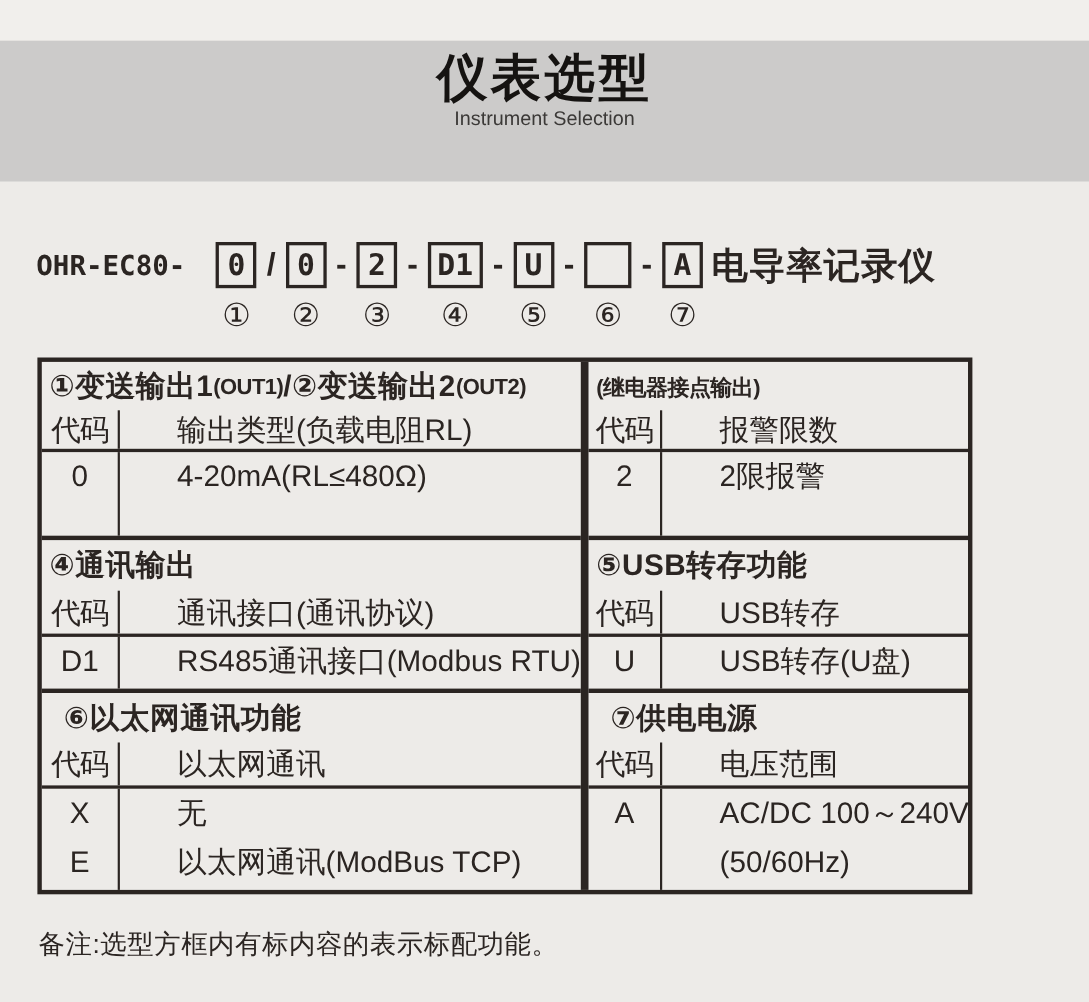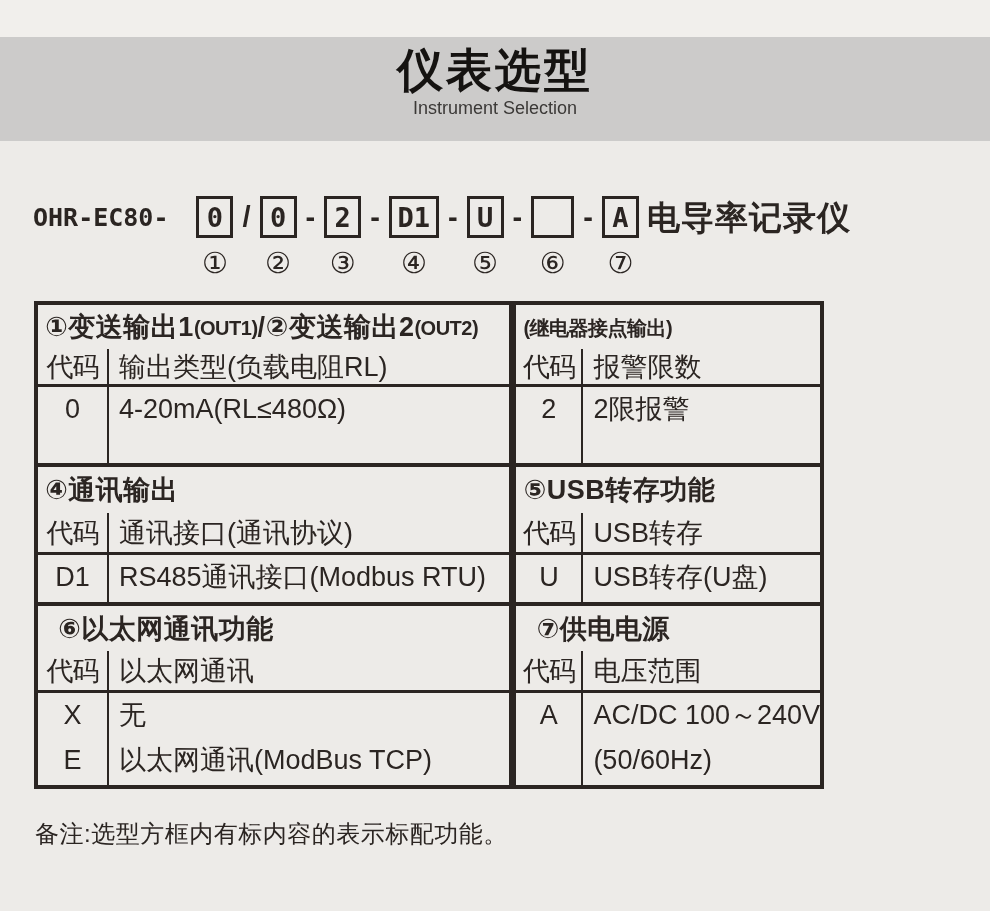--- a/index.html
+++ b/index.html
@@ -7,21 +7,21 @@
   body {
     background: #edebe8;
     color: #2b2522;
     font-family: "Liberation Sans", "DejaVu Sans", sans-serif;
     overflow: hidden;
   }
   .top-strip { height: 37px; background: #f1efec; }
 
   
   .band {
-    height: 104px;
+    height: 128px;
     background: #cccbca;
     text-align: center;
   }
   .band .title {
     padding-top: 8px;
     font-size: 46px;
     font-weight: bold;
     color: #151311;
     letter-spacing: 3px;
     line-height: 1.1;
@@ -68,41 +68,41 @@
     font-size: 33px;
     font-weight: 600;
     line-height: 44px;
     letter-spacing: 1px;
     white-space: nowrap;
     text-align: center;
   }
 
   
   .sel-table {
-    width: 790px;
+    width: 850px;
     margin: 23px 0 0 34px;
     border: 4px solid #2b2522;
     display: flex;
     background: #edebe8;
   }
   .half.left  { width: 512px; }
   .half.right { flex: 1; border-left: 7px solid #2b2522; }
   .sec { border-bottom: 4px solid #2b2522; }
   .sec.last { border-bottom: none; }
   .sec-title {
     display: flex;
     align-items: center;
     padding-left: 7px;
     font-weight: bold;
     white-space: nowrap;
     overflow: hidden;
   }
   .sec-title .big   { font-size: 27px; letter-spacing: 0.5px; }
   .sec-title .small { font-size: 20px; letter-spacing: -0.5px; padding-top: 3px; }
-  .row { display: flex; }
+  .row { display: flex; gap: 42px; }
   .codecol {
     flex: 0 0 71px;
     border-right: 2px solid #2b2522;
     text-align: center;
   }
   .half.right .codecol { flex: 0 0 67px; }
   .desccol { flex: 1; padding-left: 10px; overflow: hidden; white-space: nowrap; }
   .label-row { border-bottom: 3px solid #2b2522; font-size: 27px; }
   .label-row .codecol, .label-row .desccol { display: flex; align-items: center; }
   .label-row .codecol { justify-content: center; letter-spacing: -1px; }

